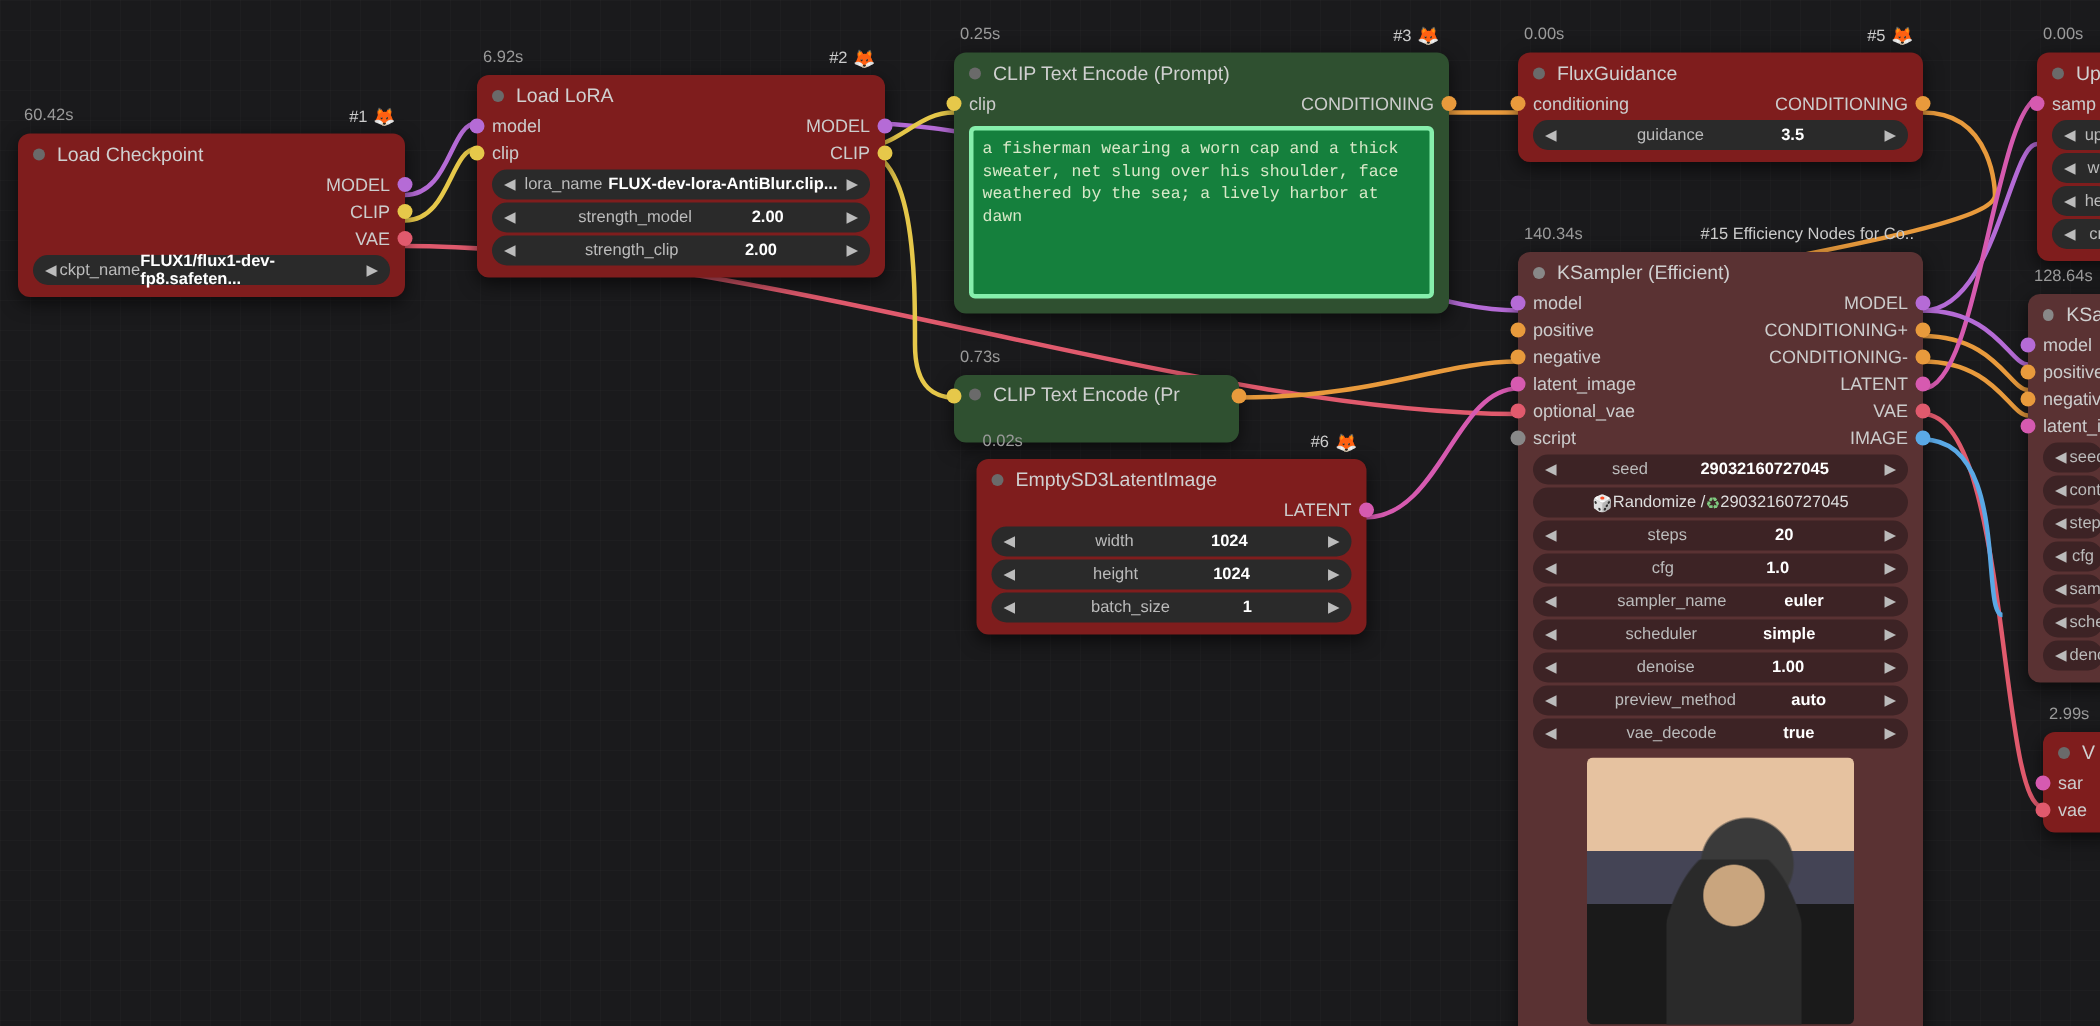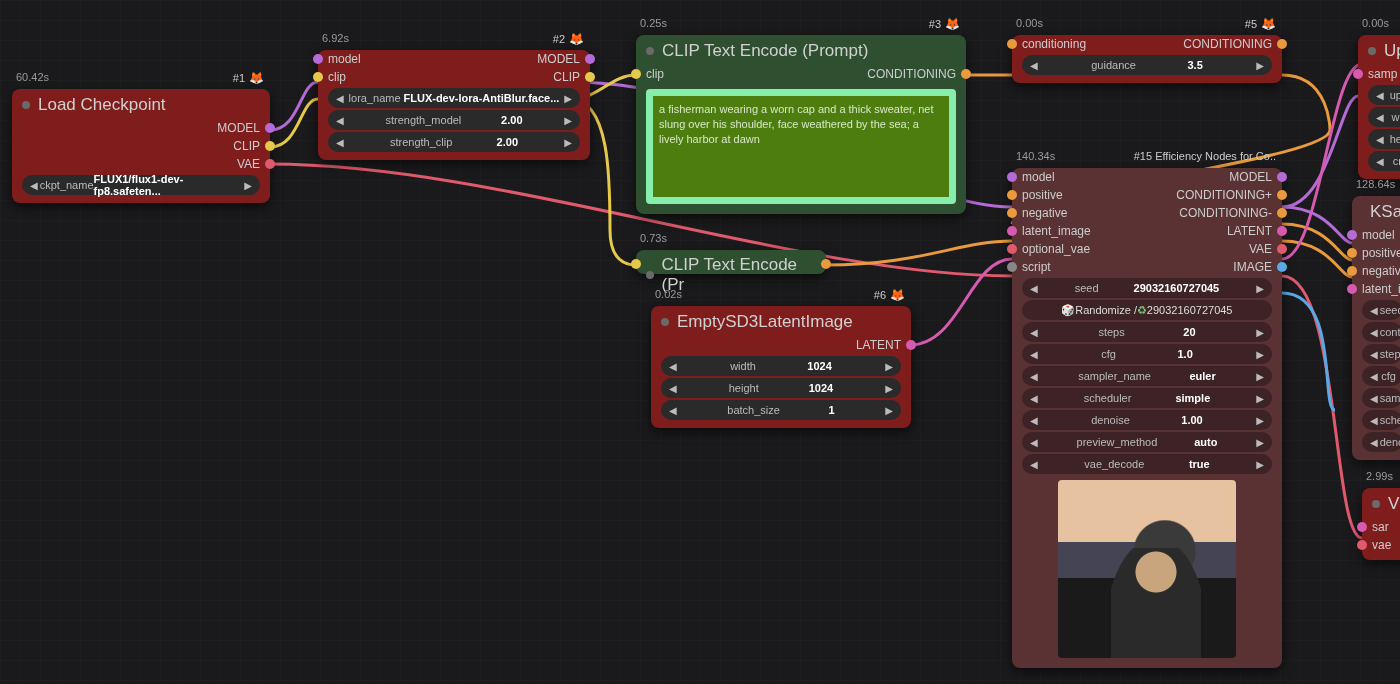--- a/index.html
+++ b/index.html
@@ -24,21 +24,21 @@
   .node .timing {
     position:absolute; top:-18px; left:4px; font-size:11px; color:#9a9a9a;
   }
   .node .badge {
     position:absolute; top:-18px; right:6px; font-size:11px; color:#ccc;
     display:flex; align-items:center; gap:4px;
   }
   .node .badge .fox { font-size:12px; }
   .node .title {
     display:flex; align-items:center; gap:8px; padding:6px 10px 4px 10px;
-    color:#d0d0d0; font-size:17px;
+    color:#d0d0d0; font-size:13px;
   }
   .node .title .dot { width:8px;height:8px;border-radius:4px;background:#6a6a6a;}
   .row { display:flex; align-items:center; padding:2px 10px; font-size:12px; position:relative; height:18px;}
   .row.right { justify-content:flex-end; }
   .row.left  { justify-content:flex-start; }
   .row.both { justify-content:space-between;}
   .port {
     width:10px;height:10px;border-radius:5px; position:absolute; top:4px;
   }
   .port.l { left:-5px; }
@@ -53,23 +53,23 @@
   .widget {
     margin:2px 10px; background:#2a2a2a; border-radius:12px; height:20px;
     display:flex; align-items:center; padding:0 6px; color:#ddd; font-size:11px;
     justify-content:space-between;
   }
   .node.maroon .widget{ background:#3d2325;}
   .widget .wl{color:#bbb;}
   .widget .wv{color:#fff; font-weight:bold;}
   .widget .chev{color:#bbb; font-size:10px; padding:0 2px;}
   .textarea{
-    margin:6px 10px 10px 10px; background:#4d7c0f; border:7px solid #86efac;
+    margin:6px 10px 10px 10px; background:#15803d; border:3px solid #86efac;
     border-radius:4px; padding:6px; color:#d8e8c8;
-    font-family:Liberation Sans, sans-serif; font-size:11px; line-height:1.35;
+    font-family:Liberation Mono, monospace; font-size:11px; line-height:1.35;
     height:115px; overflow:hidden;
   }
   .node.maroon .subtitle{
     margin:2px 10px; background:#3d2325; border-radius:12px; height:20px;
     display:flex; align-items:center; justify-content:center; color:#ddd; font-size:11px;
   }
   .preview {
     margin:6px auto 10px auto; width:178px; height:178px; border-radius:4px;
     background:
       radial-gradient(circle at 60% 40%, #3a3a3a 0 20%, transparent 21%),
@@ -149,36 +149,40 @@
   </div>
   <div style="height:6px"></div>
 </div>
 
 <div class="node" style="left:318px; top:50px; width:272px;">
   <div class="timing">6.92s</div>
   <div class="badge">
       <span>#2</span>
       <span class="fox">🦊</span>
     </div>
+  <div class="title">
+      <span class="dot"></span>
+      <span>Load LoRA</span>
+    </div>
   <div class="row both">
     <span class="port l c-model"></span>
       <span>model</span>
     <span>MODEL</span>
       <span class="port r c-model"></span>
   </div>
   <div class="row both">
     <span class="port l c-clip"></span>
       <span>clip</span>
     <span>CLIP</span>
       <span class="port r c-clip"></span>
   </div>
   <div class="widget">
       <span class="chev">◀</span>
       <span class="wl">lora_name</span>
-      <span class="wv">FLUX-dev-lora-AntiBlur.face...</span>
+      <span class="wv">FLUX-dev-lora-AntiBlur.clip...</span>
       <span class="chev">▶</span>
     </div>
   <div class="widget">
       <span class="chev">◀</span>
       <span class="wl">strength_model</span>
       <span class="wv">2.00</span>
       <span class="chev">▶</span>
     </div>
   <div class="widget">
       <span class="chev">◀</span>
@@ -201,36 +205,40 @@
     </div>
   <div class="row both">
     <span class="port l c-clip"></span>
       <span>clip</span>
     <span>CONDITIONING</span>
       <span class="port r c-cond"></span>
   </div>
   <div class="textarea">a fisherman wearing a worn cap and a thick sweater, net slung over his shoulder, face weathered by the sea; a lively harbor at dawn</div>
 </div>
 
-<div class="node green" style="left:636px; top:250px; width:190px; height:24px;">
+<div class="node green" style="left:636px; top:250px; width:190px; height:45px;">
   <div class="timing">0.73s</div>
   <div class="title" style="padding:5px 10px;">
     <span class="port l c-clip" style="top:9px;"></span>
     <span class="dot"></span>
       <span>CLIP Text Encode (Pr</span>
     <span class="port r c-cond" style="top:9px;"></span>
   </div>
 </div>
 
 <div class="node" style="left:1012px; top:35px; width:270px;">
   <div class="timing">0.00s</div>
   <div class="badge">
       <span>#5</span>
       <span class="fox">🦊</span>
     </div>
+  <div class="title">
+      <span class="dot"></span>
+      <span>FluxGuidance</span>
+    </div>
   <div class="row both">
     <span class="port l c-cond"></span>
       <span>conditioning</span>
     <span>CONDITIONING</span>
       <span class="port r c-cond"></span>
   </div>
   <div class="widget">
       <span class="chev">◀</span>
       <span class="wl">guidance</span>
       <span class="wv">3.5</span>
@@ -271,20 +279,24 @@
       <span class="wv">1</span>
       <span class="chev">▶</span>
     </div>
   <div style="height:6px"></div>
 </div>
 
 <div class="node maroon" style="left:1012px; top:168px; width:270px;">
   <div class="timing">140.34s</div>
   <div class="badge">
       <span>#15 Efficiency Nodes for Co..</span>
+    </div>
+  <div class="title">
+      <span class="dot" style="background:#888"></span>
+      <span>KSampler (Efficient)</span>
     </div>
   <div class="row both">
       <span class="port l c-model"></span>
       <span>model</span>
       <span>MODEL</span>
       <span class="port r c-model"></span>
     </div>
   <div class="row both">
       <span class="port l c-cond"></span>
       <span>positive</span>

